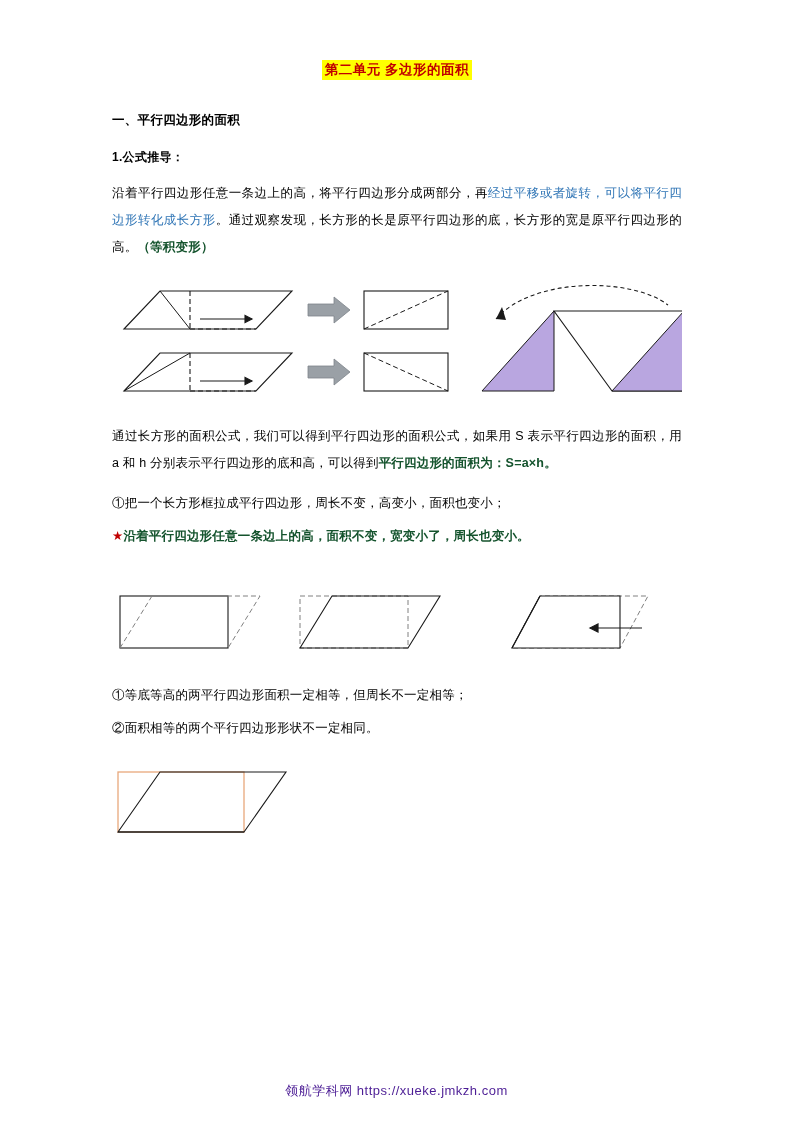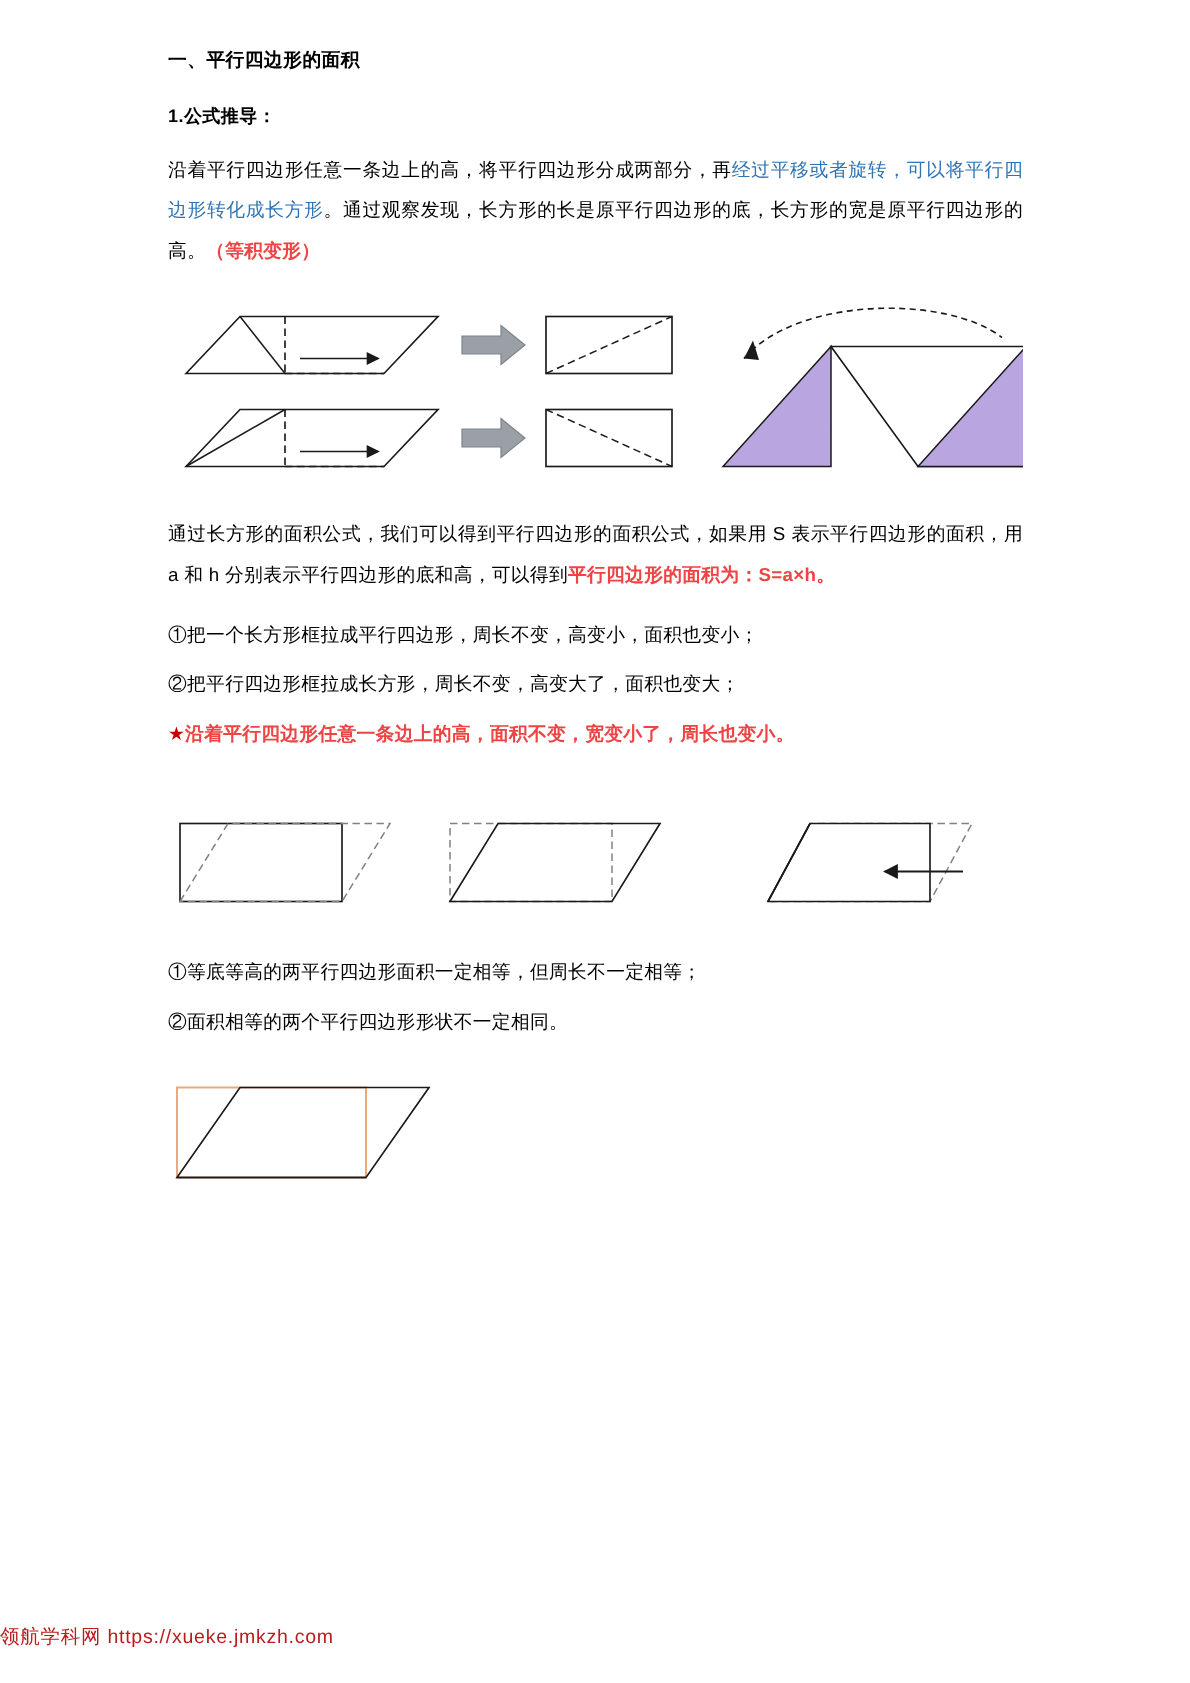--- a/index.html
+++ b/index.html
@@ -65,48 +65,51 @@
     text-align: justify;
     letter-spacing: 0.2px;
   }
   p.tight {
     margin-top: 6px;
   }
   .blue {
     color: #2E74B5;
   }
   .blue-b {
-    color: #ef4444;
+    color: #14532d;
     font-weight: bold;
   }
   .star {
     color: #C00000;
   }
   .figs {
     position: relative;
     margin-top: 18px;
   }
   .wm {
     position: absolute;
     left: 0;
     right: 0;
     bottom: 22px;
-    text-align: left;
-    color: #b91c1c;
+    text-align: center;
+    color: #4c1d95;
     font-size: 13px;
     letter-spacing: 0.5px;
   }
   svg { display: block; }
 </style>
 </head>
 <body>
 
 <div class="page">
   <div class="content">
 
+    <div class="doc-title">
+      <span>第二单元 多边形的面积</span>
+    </div>
 
     <div class="h-section">一、平行四边形的面积</div>
 
     <div class="h-sub">1.公式推导：</div>
 
     <p class="body-text">
       <span>沿着平行四边形任意一条边上的高，将平行四边形分成两部分，再</span><span class="blue">经过平移或者旋转，可以将平行四边形转化成长方形</span><span>。通过观察发现，长方形的长是原平行四边形的底，长方形的宽是原平行四边形的高。</span><span class="blue-b">（等积变形）</span>
     </p>
 
     <div class="figs">
@@ -157,21 +160,20 @@
         </g>
       </svg>
     </div>
 
     <p class="body-text">
       <span>通过长方形的面积公式，我们可以得到平行四边形的面积公式，如果用 S 表示平行四边形的面积，用 a 和 h 分别表示平行四边形的底和高，可以得到</span><span class="blue-b">平行四边形的面积为：S=a×h。</span>
     </p>
 
 
     <p class="body-text">①把一个长方形框拉成平行四边形，周长不变，高变小，面积也变小；</p>
-    <p class="body-text tight">②把平行四边形框拉成长方形，周长不变，高变大了，面积也变大；</p>
     <p class="body-text tight">
       <span class="star">★</span><span class="blue-b">沿着平行四边形任意一条边上的高，面积不变，宽变小了，周长也变小。</span>
     </p>
 
     <div class="figs" style="margin-top:28px">
       <svg width="570" height="90" viewBox="0 0 570 90">
 
         <rect x="8" y="18" width="108" height="52" fill="none" stroke="#1a1a1a" stroke-width="1.1"></rect>
         <polygon points="8,70 40,18 148,18 116,70" fill="none" stroke="#808080" stroke-width="1" stroke-dasharray="5,3"></polygon>
 

